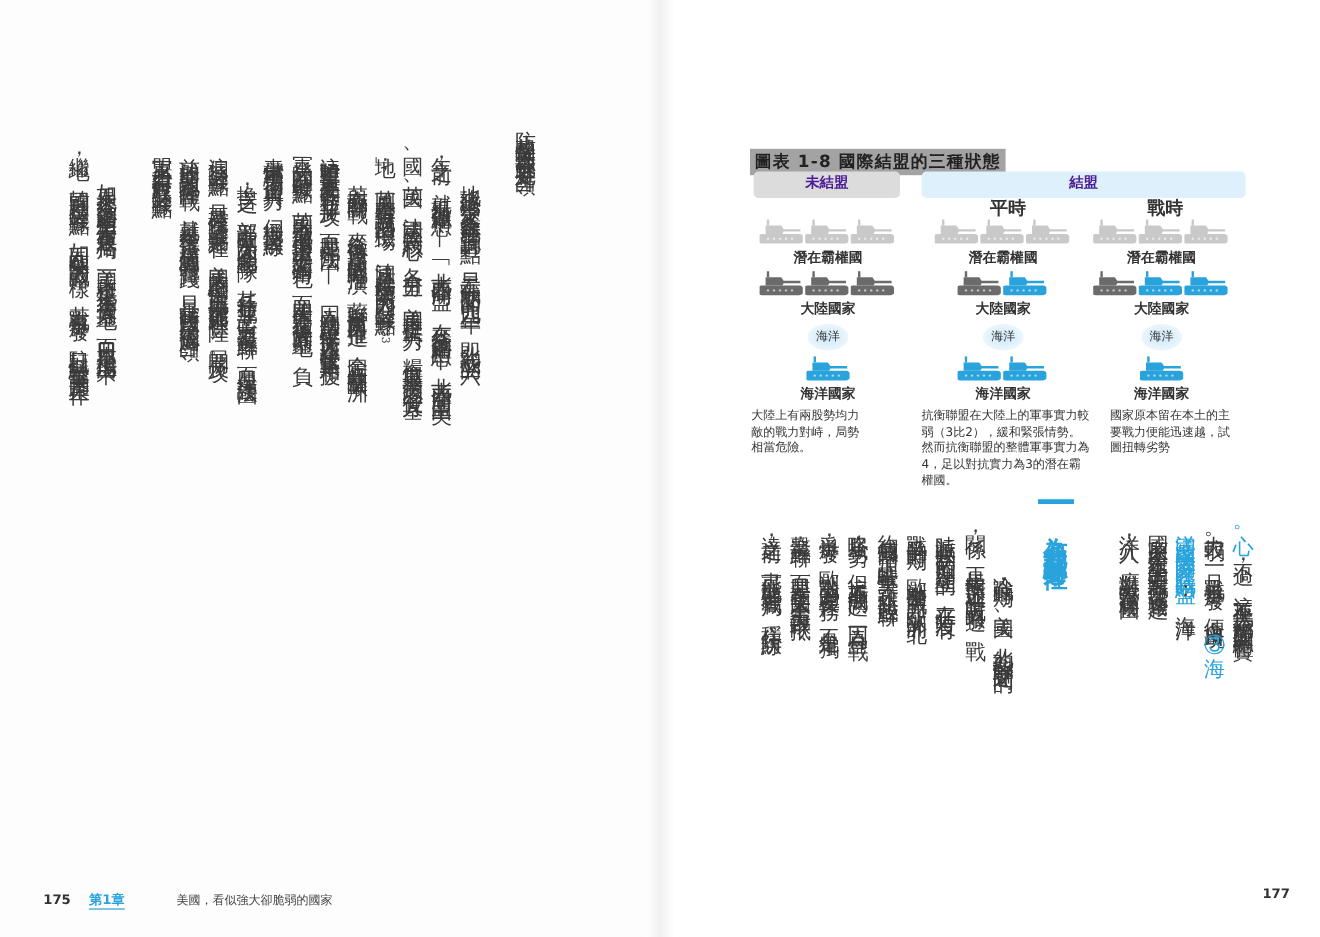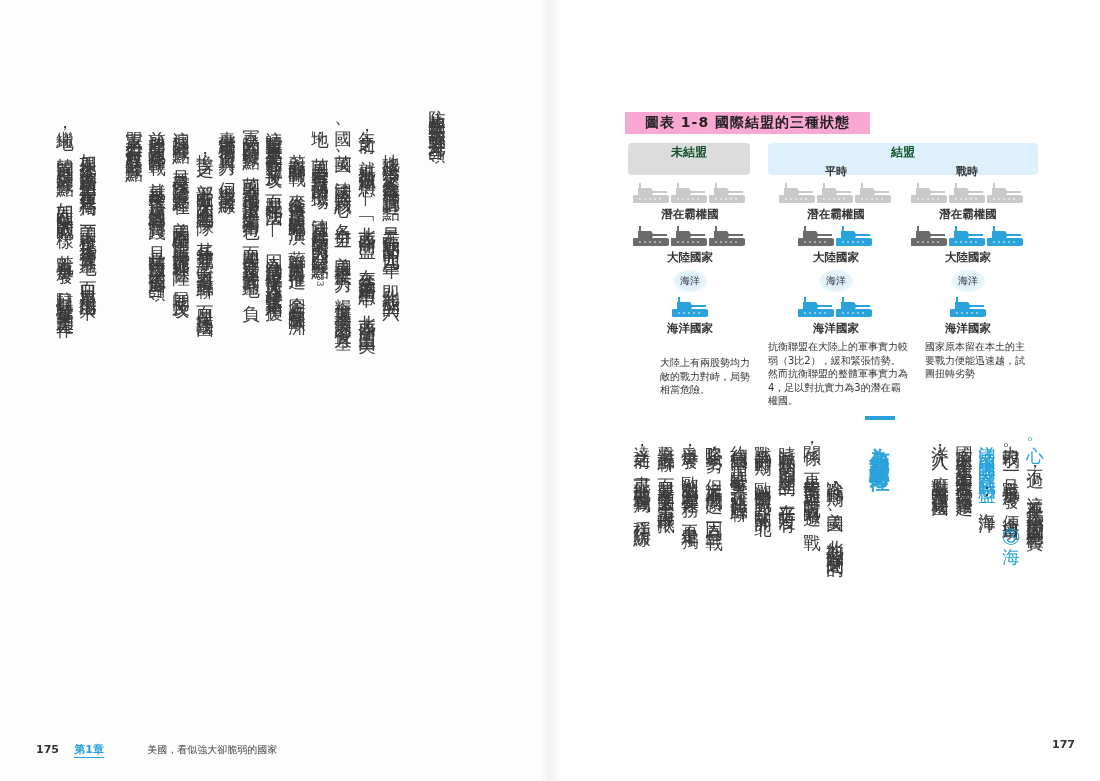--- a/index.html
+++ b/index.html
@@ -11,27 +11,27 @@
   .gutter { position:absolute; left:538px; top:0; width:24px; height:781px;
             background:linear-gradient(90deg, #fff 0%, #f1f1f1 50%, #fff 100%); }
   .col { position:absolute; writing-mode:vertical-rl; font-size:17.5px; line-height:22px;
          letter-spacing:3.1px; color:#3a3a3a; white-space:nowrap; }
   .hl { color:#2aa3dc; }
   .sup { font-size:9px; letter-spacing:0; }
   .heading { position:absolute; writing-mode:vertical-rl; font-family:"DejaVu Sans", sans-serif;
              font-weight:bold; font-size:20px; letter-spacing:3px; color:#2aa3dc; white-space:nowrap; }
   .hbar { position:absolute; width:30px; height:4px; background:#2aa3dc; }
   
-  .fig-title { position:absolute; left:625px; top:112px; font-family:"DejaVu Sans", sans-serif;
-               font-weight:bold; font-size:14px; color:#222; background:#f9a8d4; padding:2px 20px; letter-spacing:1px; }
-  .band { position:absolute; height:32px; border-radius:4px; font-family:"DejaVu Sans", sans-serif;
-          font-weight:bold; font-size:12px; color:#14532d; text-align:center; line-height:18px; }
+  .fig-title { position:absolute; left:625px; top:124px; font-family:"DejaVu Sans", sans-serif;
+               font-weight:bold; font-size:14px; color:#222; background:#a3a3a3; padding:2px 4px; letter-spacing:1px; }
+  .band { position:absolute; height:22px; border-radius:4px; font-family:"DejaVu Sans", sans-serif;
+          font-weight:bold; font-size:12px; color:#4c1d95; text-align:center; line-height:18px; }
   .band-grey { background:#dcdcdc; }
   .band-blue { background:#ddf0fb; }
-  .sub { position:absolute; font-family:"DejaVu Sans", sans-serif; font-size:11px; color:#333; font-weight:bold; }
+  .sub { position:absolute; font-family:"DejaVu Sans", sans-serif; font-size:15px; color:#333; font-weight:bold; }
   .lbl { position:absolute; font-family:"DejaVu Sans", sans-serif; font-size:11.5px; font-weight:bold; color:#333; text-align:center; width:120px; }
   .sea { position:absolute; width:34px; height:22px; border-radius:50%;
          background:radial-gradient(ellipse at center, #cfe8f7 0%, #e6f4fc 60%, rgba(255,255,255,0) 100%);
          font-family:"DejaVu Sans", sans-serif; font-size:10px; text-align:center; line-height:22px; color:#333; }
   .desc { position:absolute; font-family:"DejaVu Sans", sans-serif; font-size:10px; line-height:13.5px; color:#333; }
   .tank { position:absolute; width:36px; height:22px; }
   .footer { position:absolute; font-family:"DejaVu Sans", sans-serif; }
   .pn { font-weight:bold; font-size:11px; color:#333; }
   .chap { font-weight:bold; font-size:11px; color:#2aa3dc; border-bottom:1.5px solid #2aa3dc; padding-bottom:1px; }
   .chapt { font-size:10px; color:#444;margin-left:28px; }
@@ -109,21 +109,21 @@
     </svg>
   <svg class="tank" style="left:709px; top:225px;" fill="#6b6b6b">
       <use href="#tank"></use>
     </svg>
   <div class="lbl" style="left:630px; top:250px;">大陸國家</div>
   <div class="sea" style="left:673px; top:270px;">海洋</div>
   <svg class="tank" style="left:672px; top:296px;" fill="#2aa3dc">
       <use href="#tank"></use>
     </svg>
   <div class="lbl" style="left:630px; top:321px;">海洋國家</div>
-  <div class="desc" style="left:660px; top:340px; width:98px;margin-top:16px;">大陸上有兩股勢均力敵的戰力對峙，局勢相當危險。</div>
+  <div class="desc" style="left:626px; top:340px; width:98px;">大陸上有兩股勢均力敵的戰力對峙，局勢相當危險。</div>
 </div>
 
 <div>
   <svg class="tank" style="left:779px; top:182px;" fill="#c9c9c9">
       <use href="#tank"></use>
     </svg>
   <svg class="tank" style="left:817px; top:182px;" fill="#c9c9c9">
       <use href="#tank"></use>
     </svg>
   <svg class="tank" style="left:855px; top:182px;" fill="#c9c9c9">

